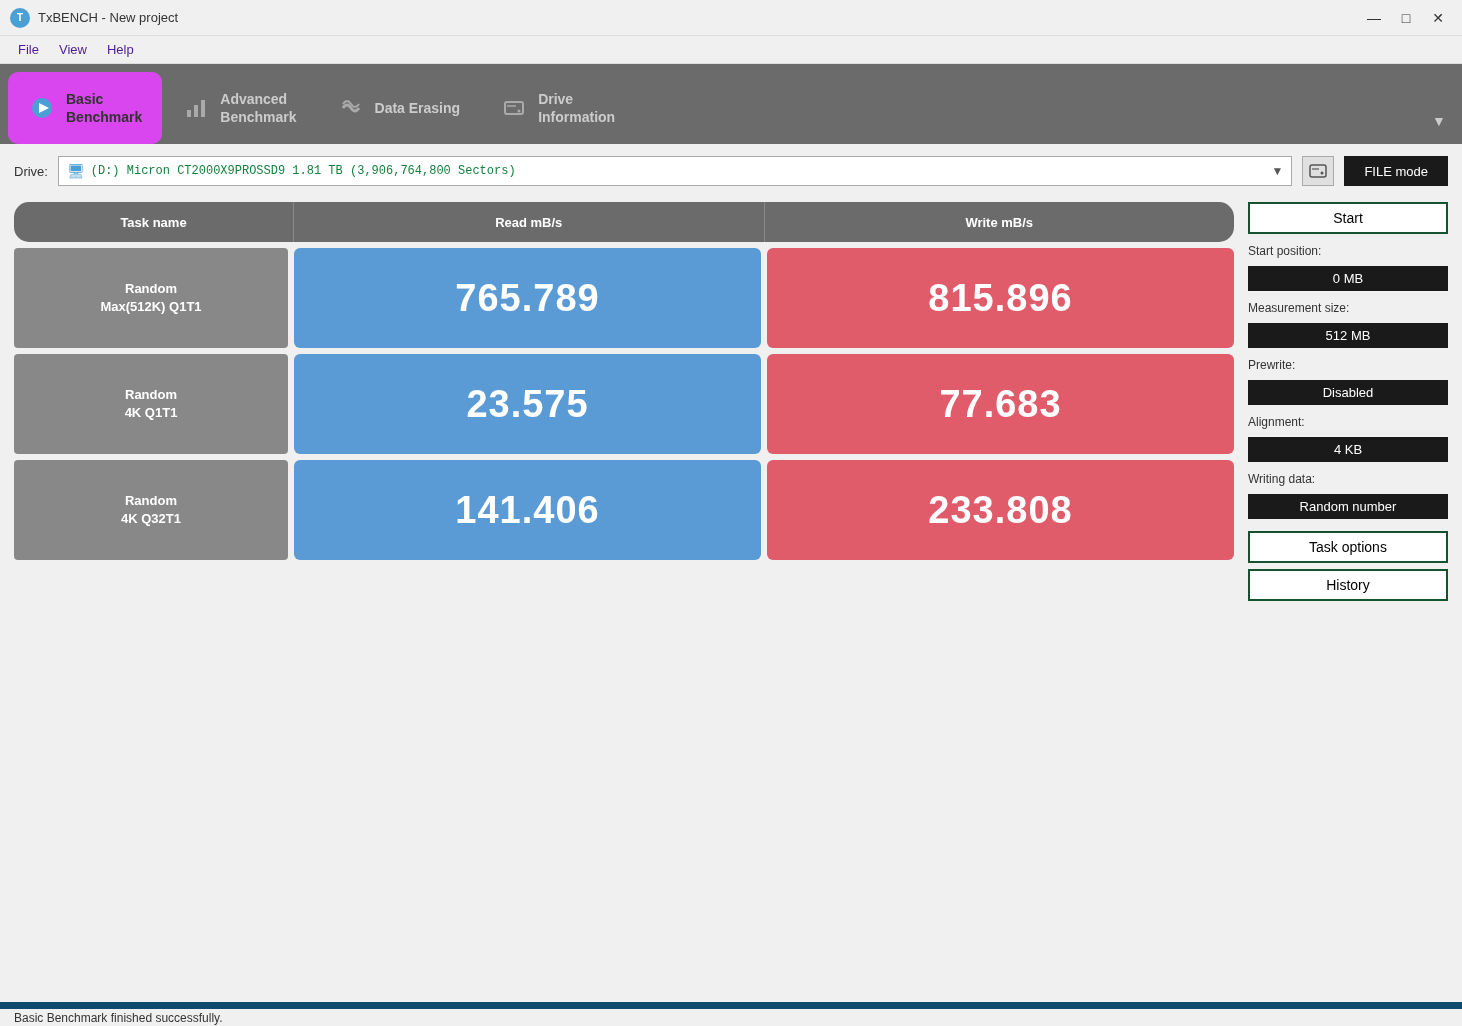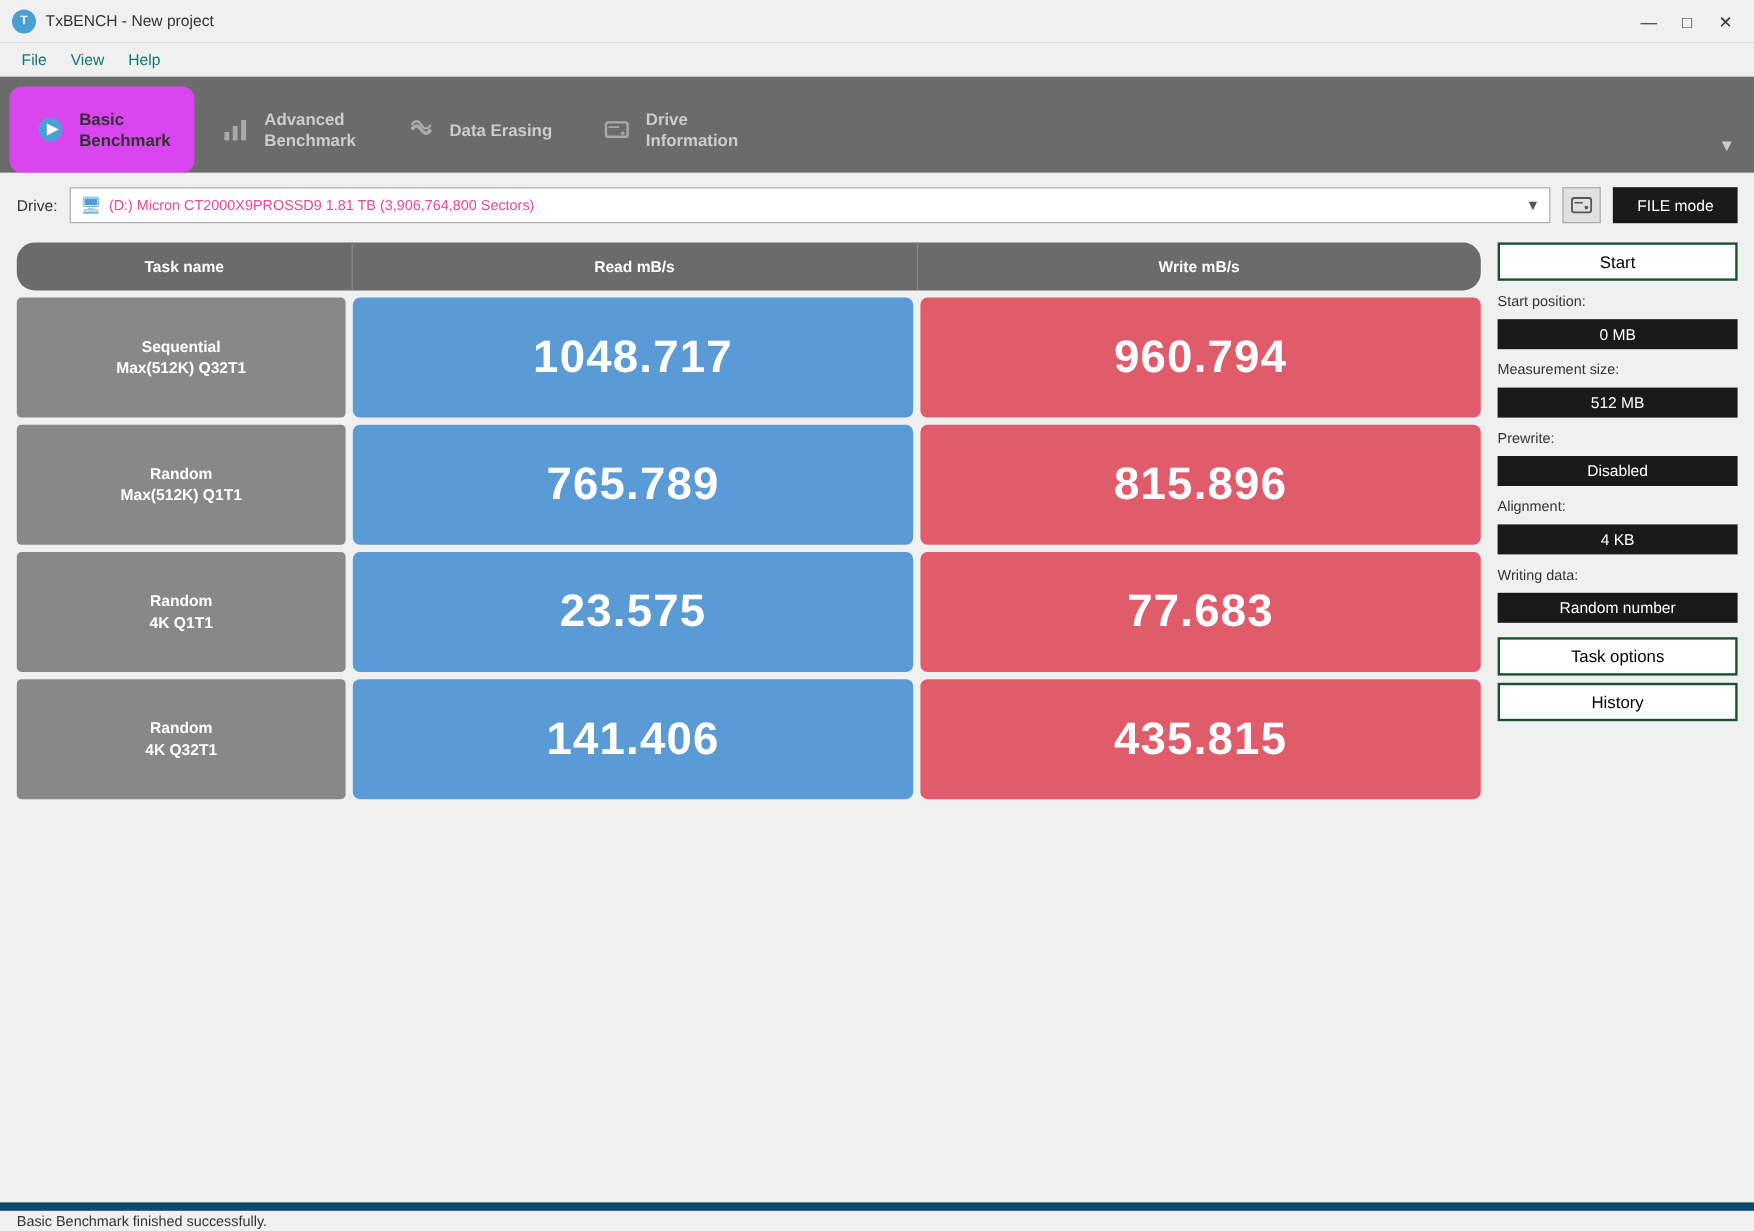--- a/index.html
+++ b/index.html
@@ -52,21 +52,21 @@
       display: flex;
       align-items: center;
       padding: 2px 8px;
       height: 28px;
       border-bottom: 1px solid #ddd;
     }
     .menubar-item {
       padding: 2px 10px;
       font-size: 13px;
       cursor: pointer;
-      color: #0f766e;
+      color: #4c1d95;
     }
 
     
     .toolbar {
       background: #6b6b6b;
       display: flex;
       align-items: stretch;
       height: 80px;
       padding: 8px 8px 0 8px;
     }
@@ -138,22 +138,23 @@
       height: 30px;
       padding: 0 8px;
       gap: 6px;
     }
     .drive-select-icon {
       font-size: 14px;
       color: #4a9fd4;
     }
     .drive-select-text {
       font-size: 12px;
-      color: #ec4899;
-      flex: 1;
+      color: #15803d;
+      flex: 1;
+      font-family: Liberation Mono, monospace;
     }
     .drive-dropdown-arrow {
       font-size: 12px;
       color: #555;
       cursor: pointer;
     }
     .drive-info-btn {
       width: 32px; height: 30px;
       background: #e0e0e0;
       border: 1px solid #aaa;
@@ -389,31 +390,20 @@
   <div class="benchmark-area">
 
     <div class="benchmark-table">
       <div class="table-header">
         <div class="th-cell th-task">Task name</div>
         <div class="th-cell th-read">Read mB/s</div>
         <div class="th-cell th-write">Write mB/s</div>
       </div>
       <div class="table-body">
 
-        <div class="bench-row">
-          <div class="task-cell">
-            <span class="task-name">Sequential<br>Max(512K) Q32T1</span>
-          </div>
-          <div class="read-cell">
-            <span class="bench-value">1048.717</span>
-          </div>
-          <div class="write-cell">
-            <span class="bench-value">960.794</span>
-          </div>
-        </div>
 
         <div class="bench-row">
           <div class="task-cell">
             <span class="task-name">Random<br>Max(512K) Q1T1</span>
           </div>
           <div class="read-cell">
             <span class="bench-value">765.789</span>
           </div>
           <div class="write-cell">
             <span class="bench-value">815.896</span>
@@ -433,21 +423,21 @@
         </div>
 
         <div class="bench-row">
           <div class="task-cell">
             <span class="task-name">Random<br>4K Q32T1</span>
           </div>
           <div class="read-cell">
             <span class="bench-value">141.406</span>
           </div>
           <div class="write-cell">
-            <span class="bench-value">435.815</span>
+            <span class="bench-value">233.808</span>
           </div>
         </div>
 
       </div>
     </div>
 
     <div class="right-sidebar">
       <button class="start-btn">Start</button>
 
       <span class="sidebar-label">Start position:</span>

